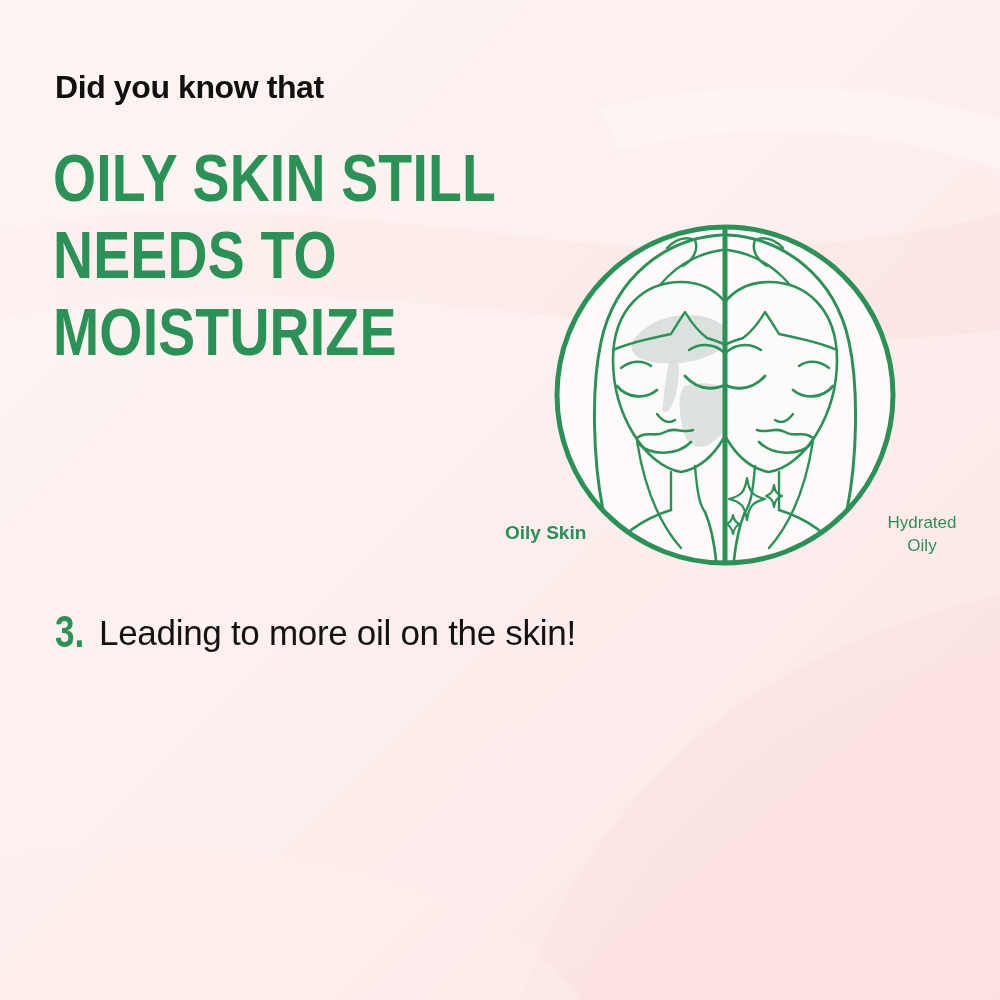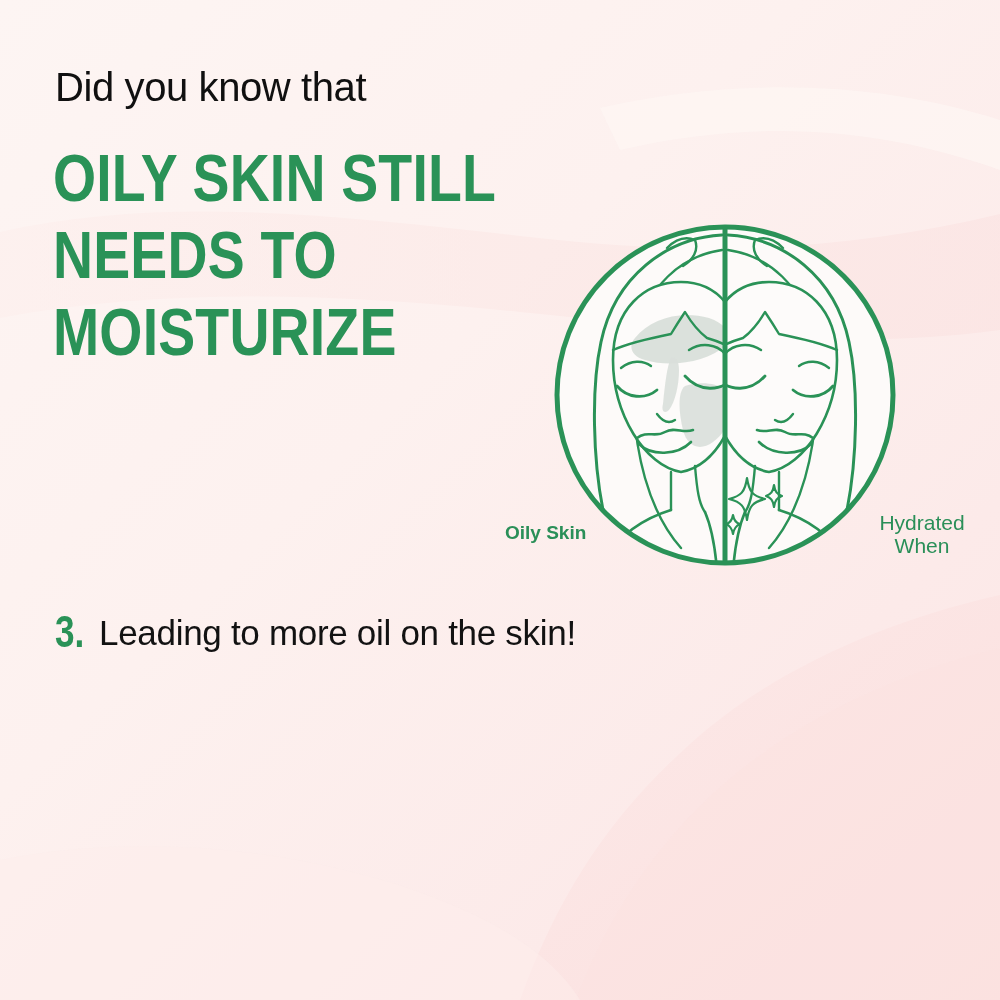--- a/index.html
+++ b/index.html
@@ -29,25 +29,25 @@
     width: 1000px;
     height: 1000px;
     pointer-events: none;
   }
 
   
   .kicker {
     position: absolute;
     left: 55px;
     top: 64px;
-    font-size: 40px;
+    font-size: 32px;
     line-height: 46px;
     letter-spacing: -0.4px;
     color: #101010;
-    font-weight: 400;
+    font-weight: 700;
     white-space: nowrap;
   }
 
   .headline {
     position: absolute;
     left: 53px;
     top: 140px;
     width: 560px;
     color: #2a9257;
     font-weight: 700;
@@ -77,21 +77,21 @@
     line-height: 23px;
     color: #2a8f58;
     white-space: nowrap;
     font-weight: bold;
   }
   .label-hydrated {
     position: absolute;
     left: 862px;
     top: 511px;
     width: 120px;
-    font-size: 21px;
+    font-size: 17px;
     line-height: 23px;
     color: #2a8f58;
     text-align: center;
   }
 
   
   .facts {
     position: absolute;
     left: 55px;
     top: 608px;
@@ -285,21 +285,21 @@
     </g>
 
     <circle cx="240" cy="185" r="168" fill="none" stroke="#2a9257" stroke-width="5"></circle>
 
     <line x1="240" y1="17" x2="240" y2="353" stroke="#2a9257" stroke-width="5"></line>
   </svg>
 
   <div class="label-oily">Oily Skin</div>
   <div class="label-hydrated">
     <span>Hydrated</span><br>
-    <span>When</span>
+    <span>Oily</span>
   </div>
 
   <div class="facts">
     <div class="fact fact-3">
       <span class="fact-num">3.</span><span class="fact-text">Leading to more oil on the skin!</span>
     </div>
   </div>
 
 </div>
 

